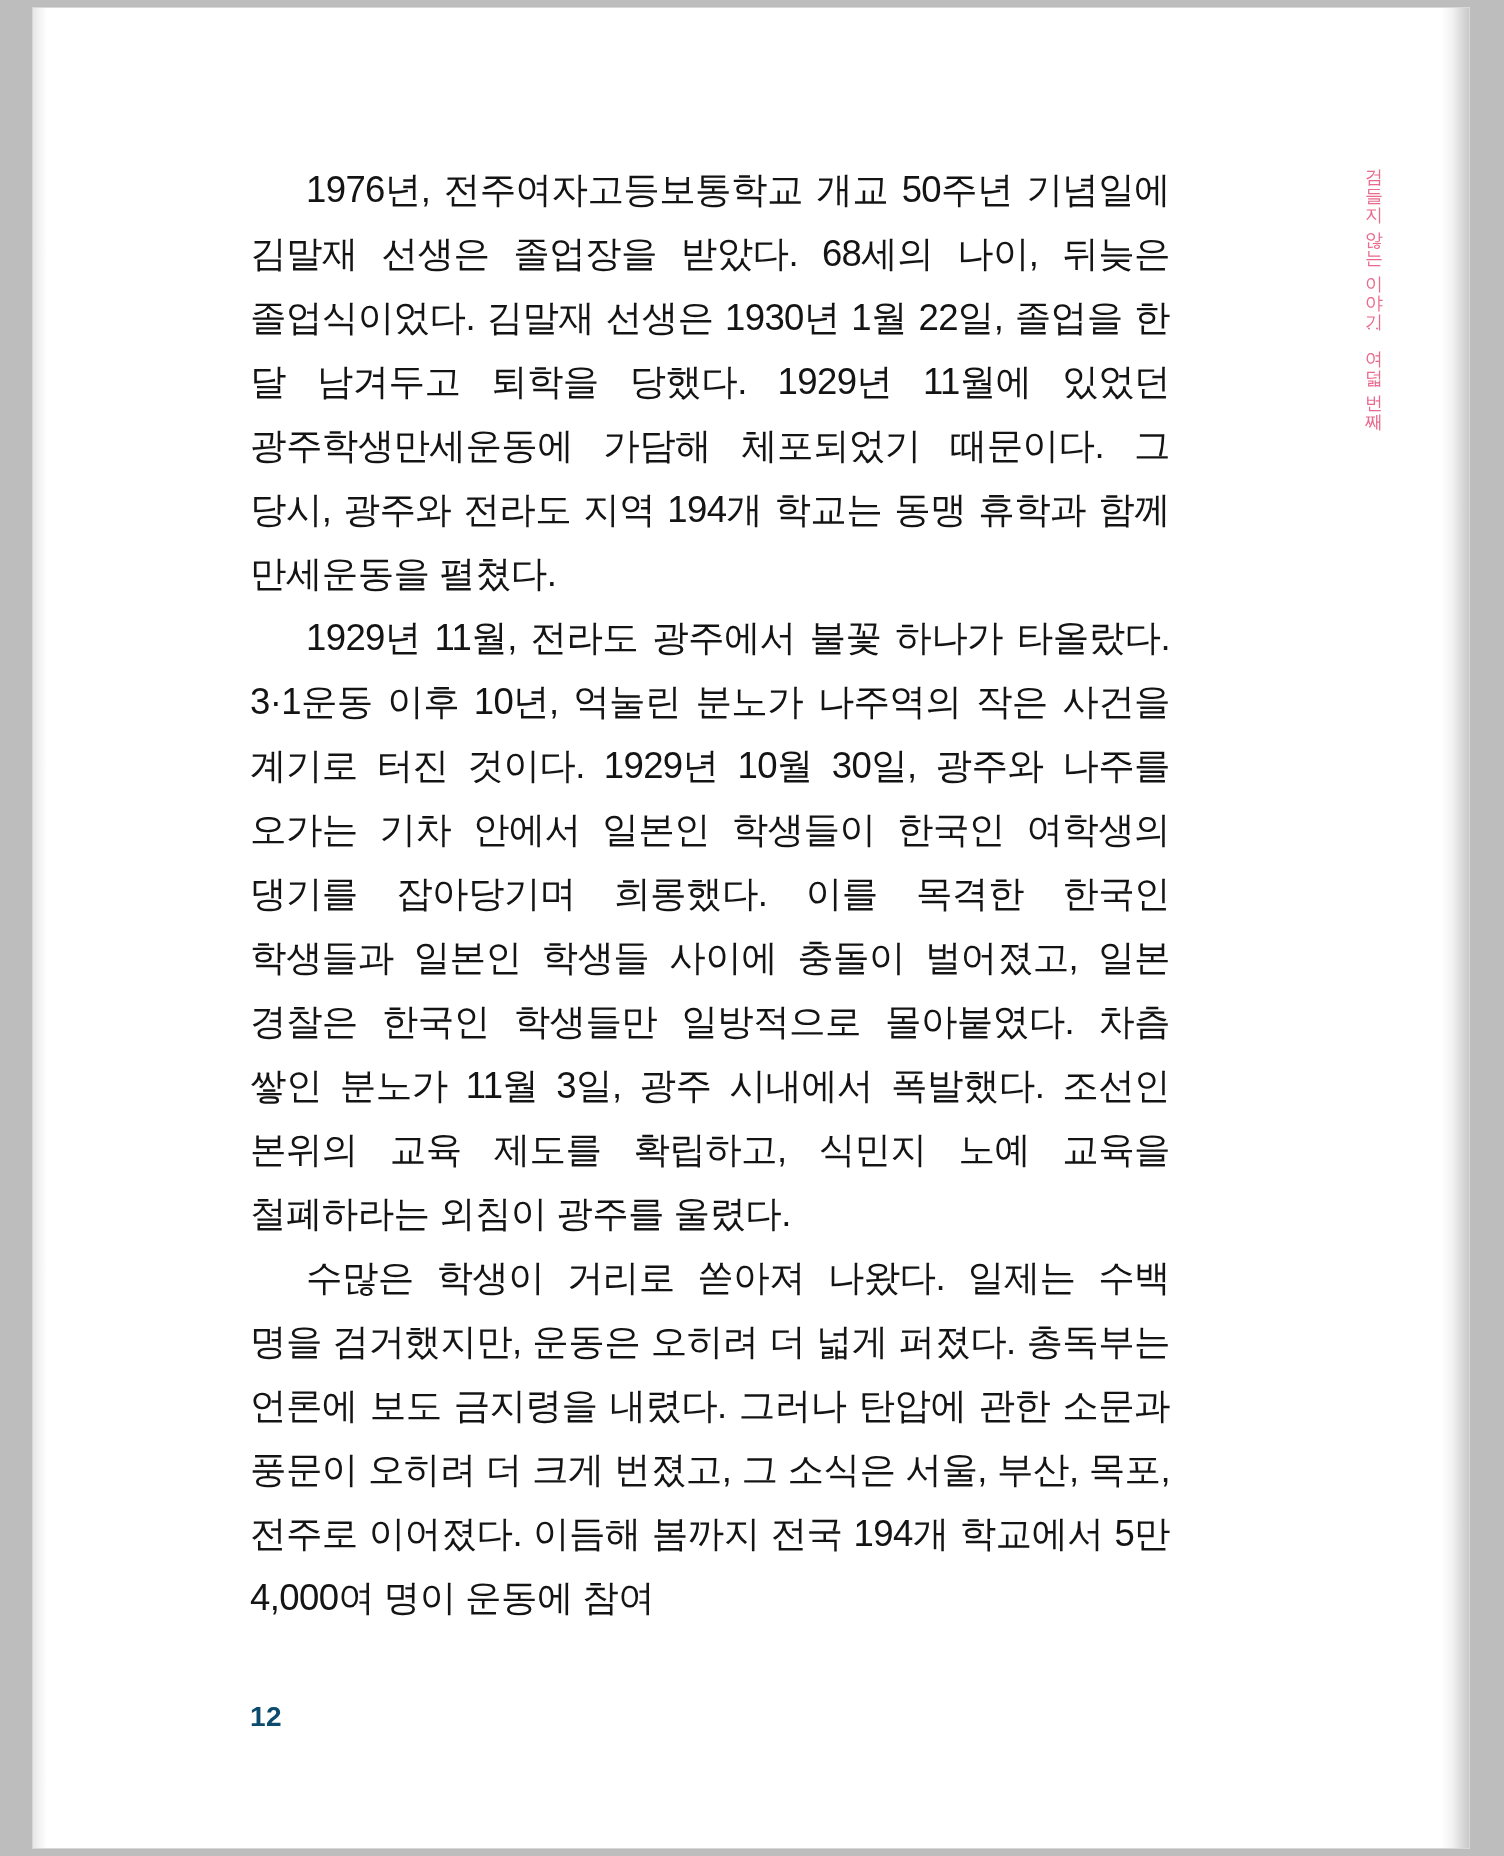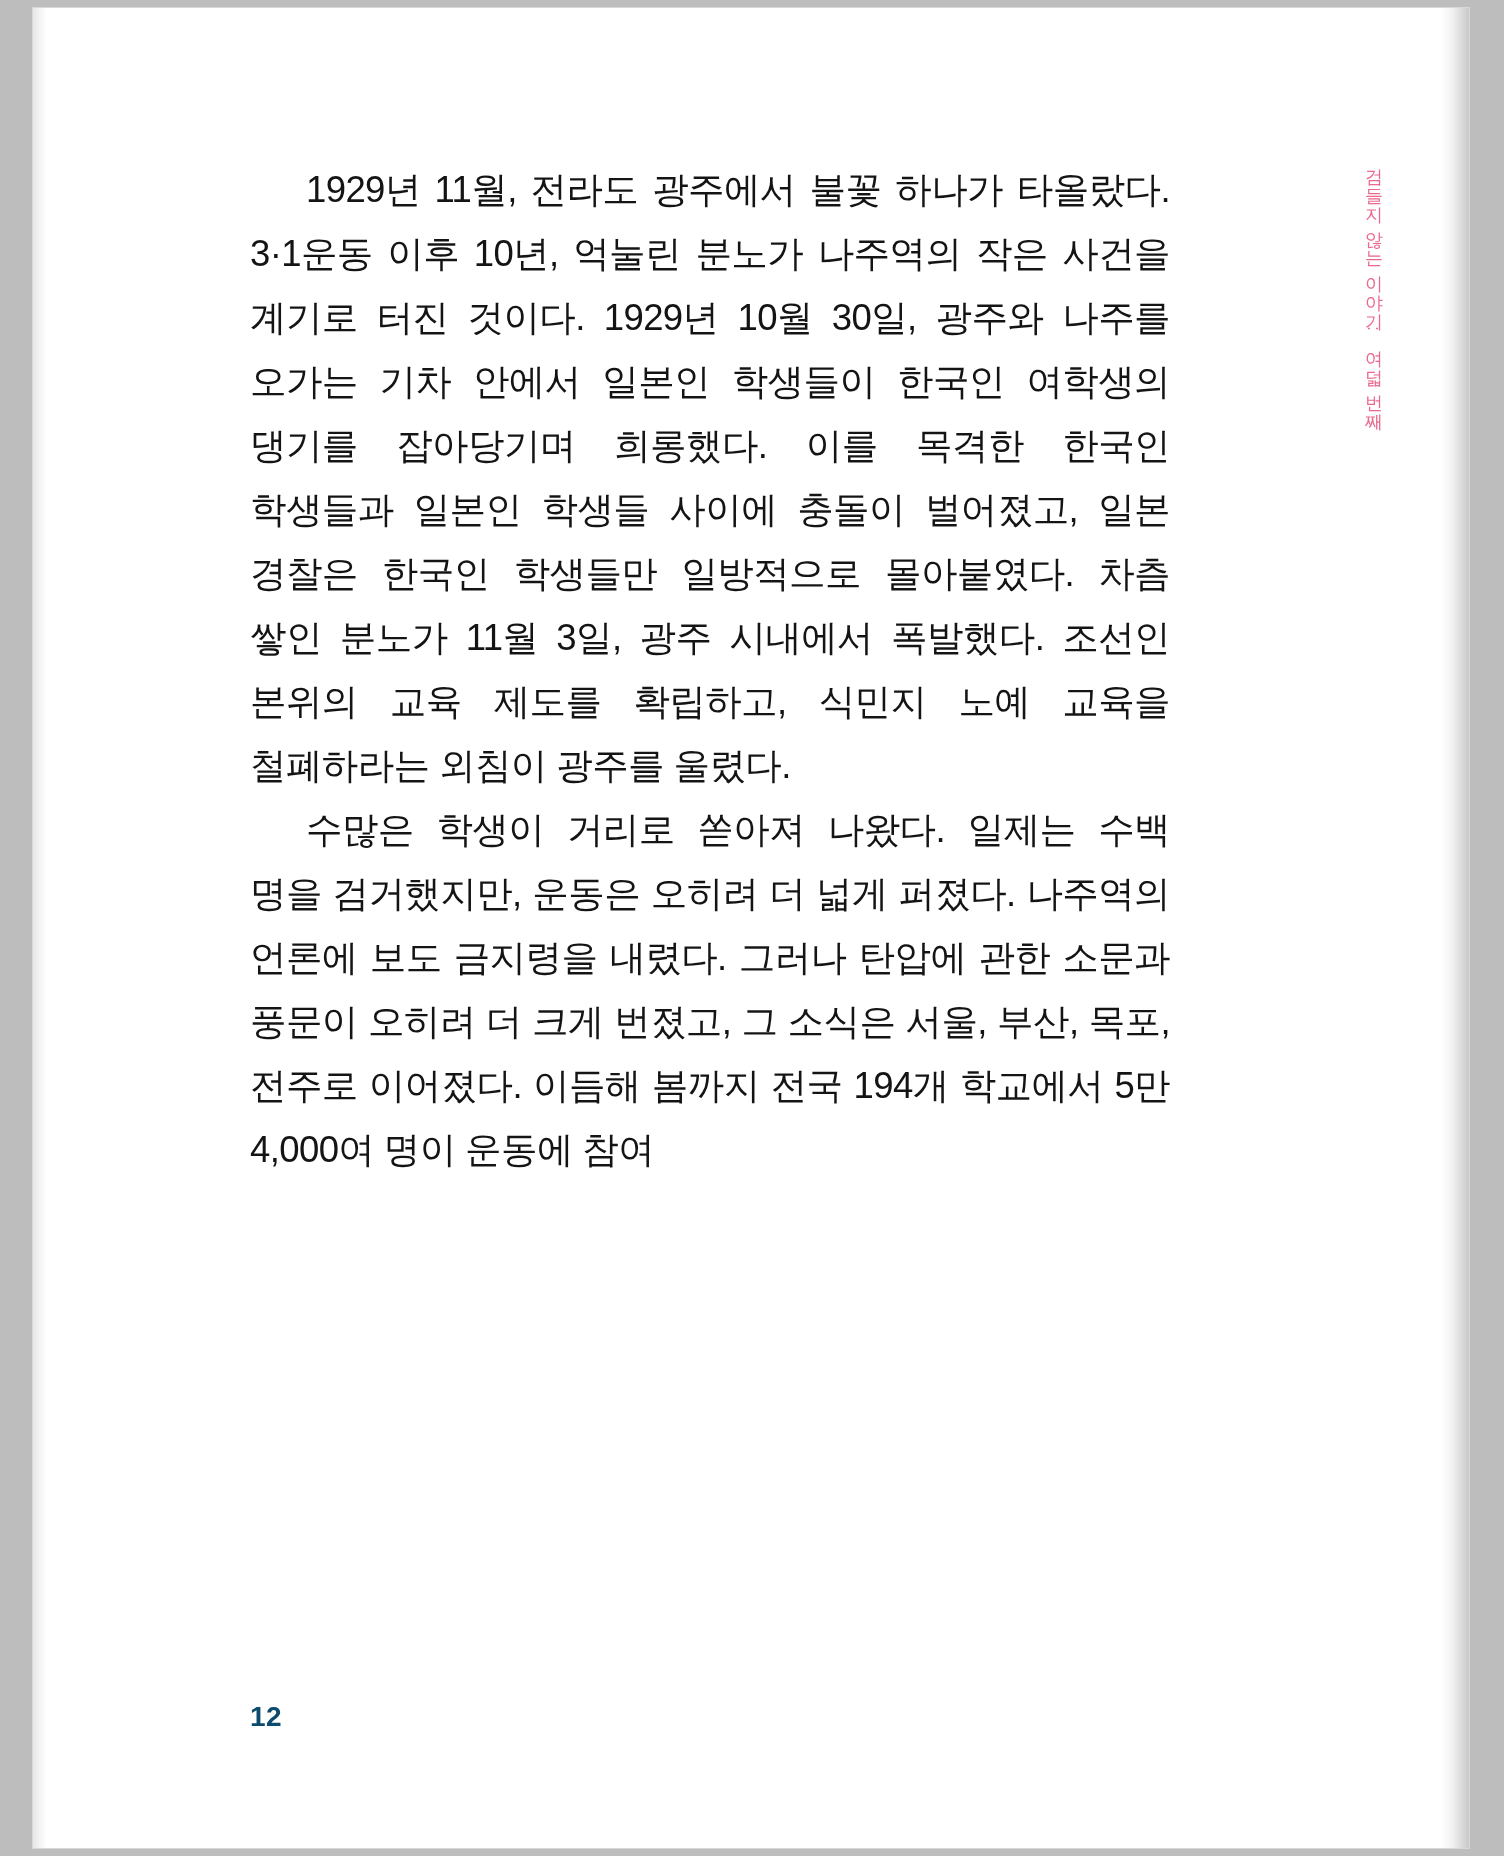--- a/index.html
+++ b/index.html
@@ -108,20 +108,21 @@
 
 <div class="page-wrap">
   <div class="page">
     <div class="page-left-edge"></div>
     <div class="page-edge"></div>
 
     <div class="running-head">검들지 않는 이야기 : 여덟 번째</div>
 
     <div class="content">
       <div class="body-text">
+        <p>1976년, 전주여자고등보통학교 개교 50주년 기념일에 김말재 선생은 졸업장을 받았다. 68세의 나이, 뒤늦은 졸업식이었다. 김말재 선생은 1930년 1월 22일, 졸업을 한 달 남겨두고 퇴학을 당했다. 1929년 11월에 있었던 광주학생만세운동에 가담해 체포되었기 때문이다. 그 당시, 광주와 전라도 지역 194개 학교는 동맹 휴학과 함께 만세운동을 펼쳤다.</p>
         <p>1929년 11월, 전라도 광주에서 불꽃 하나가 타올랐다. 3·1운동 이후 10년, 억눌린 분노가 나주역의 작은 사건을 계기로 터진 것이다. 1929년 10월 30일, 광주와 나주를 오가는 기차 안에서 일본인 학생들이 한국인 여학생의 댕기를 잡아당기며 희롱했다. 이를 목격한 한국인 학생들과 일본인 학생들 사이에 충돌이 벌어졌고, 일본 경찰은 한국인 학생들만 일방적으로 몰아붙였다. 차츰 쌓인 분노가 11월 3일, 광주 시내에서 폭발했다. 조선인 본위의 교육 제도를 확립하고, 식민지 노예 교육을 철폐하라는 외침이 광주를 울렸다.</p>
-        <p>수많은 학생이 거리로 쏟아져 나왔다. 일제는 수백 명을 검거했지만, 운동은 오히려 더 넓게 퍼졌다. 나주역의 언론에 보도 금지령을 내렸다. 그러나 탄압에 관한 소문과 풍문이 오히려 더 크게 번졌고, 그 소식은 서울, 부산, 목포, 전주로 이어졌다. 이듬해 봄까지 전국 194개 학교에서 5만 4,000여 명이 운동에 참여</p>
+        <p>수많은 학생이 거리로 쏟아져 나왔다. 일제는 수백 명을 검거했지만, 운동은 오히려 더 넓게 퍼졌다. 총독부는 언론에 보도 금지령을 내렸다. 그러나 탄압에 관한 소문과 풍문이 오히려 더 크게 번졌고, 그 소식은 서울, 부산, 목포, 전주로 이어졌다. 이듬해 봄까지 전국 194개 학교에서 5만 4,000여 명이 운동에 참여</p>
       </div>
     </div>
 
     <div class="page-number">12</div>
   </div>
 </div>
 
 </body></html>

